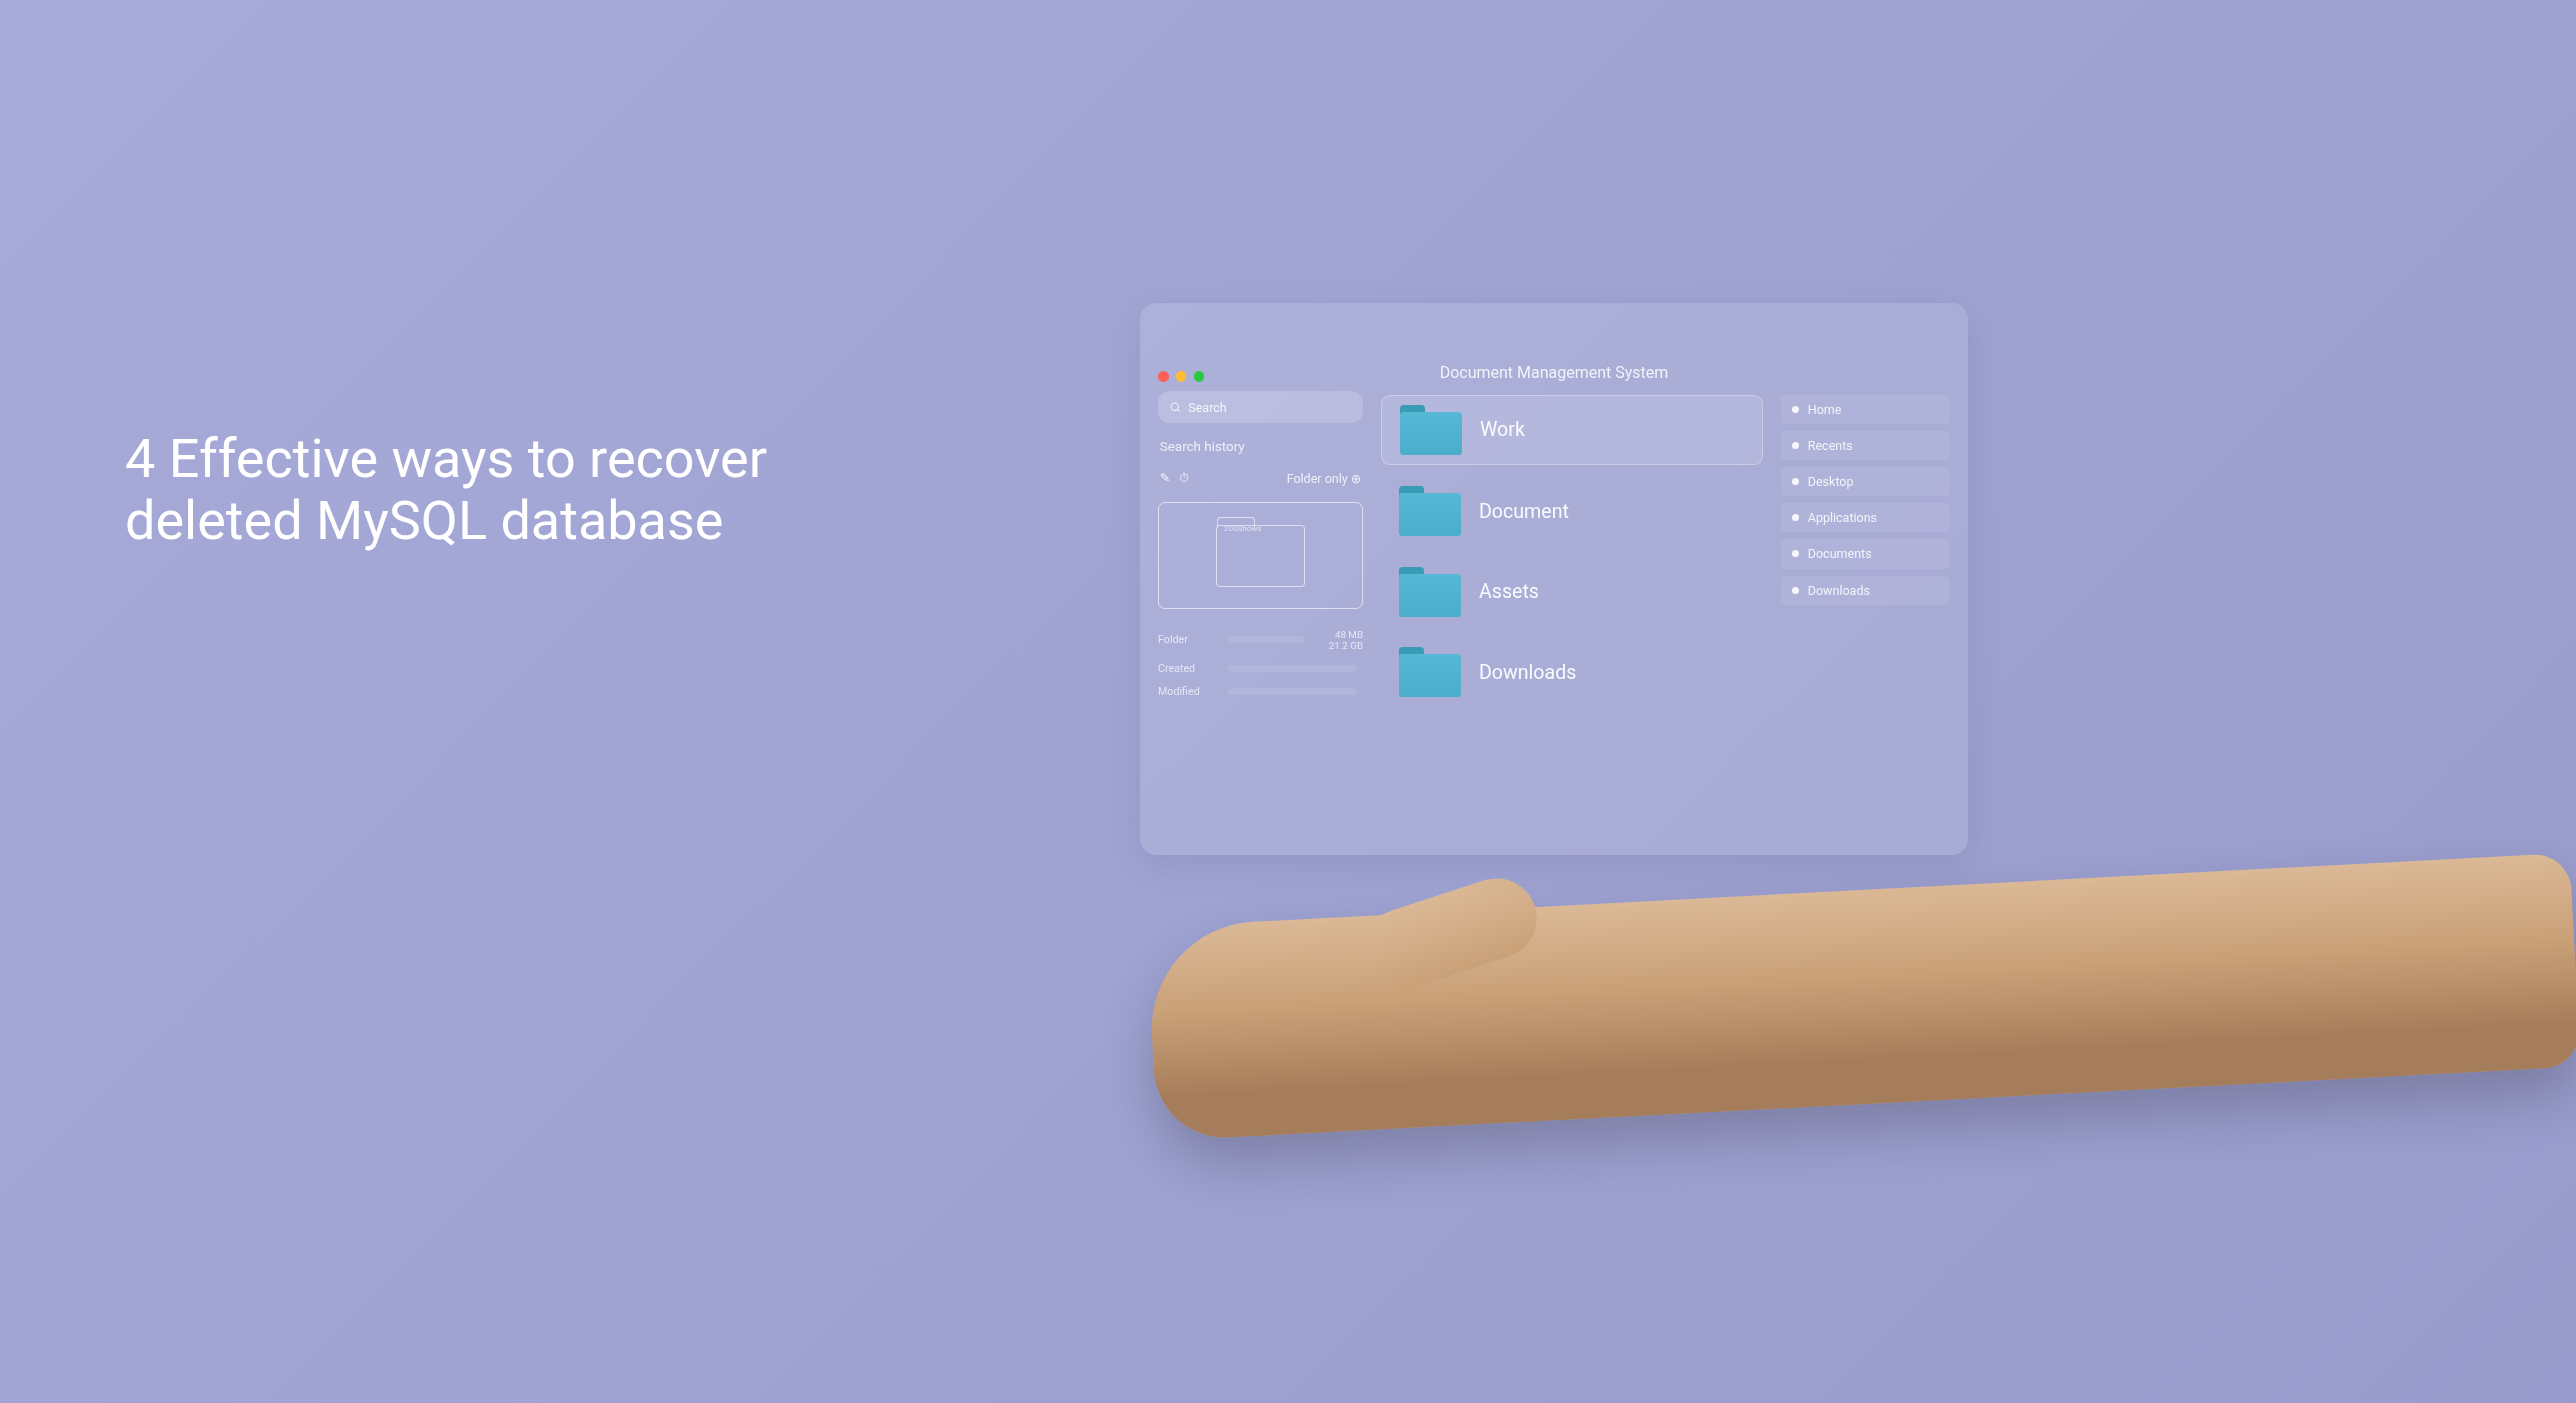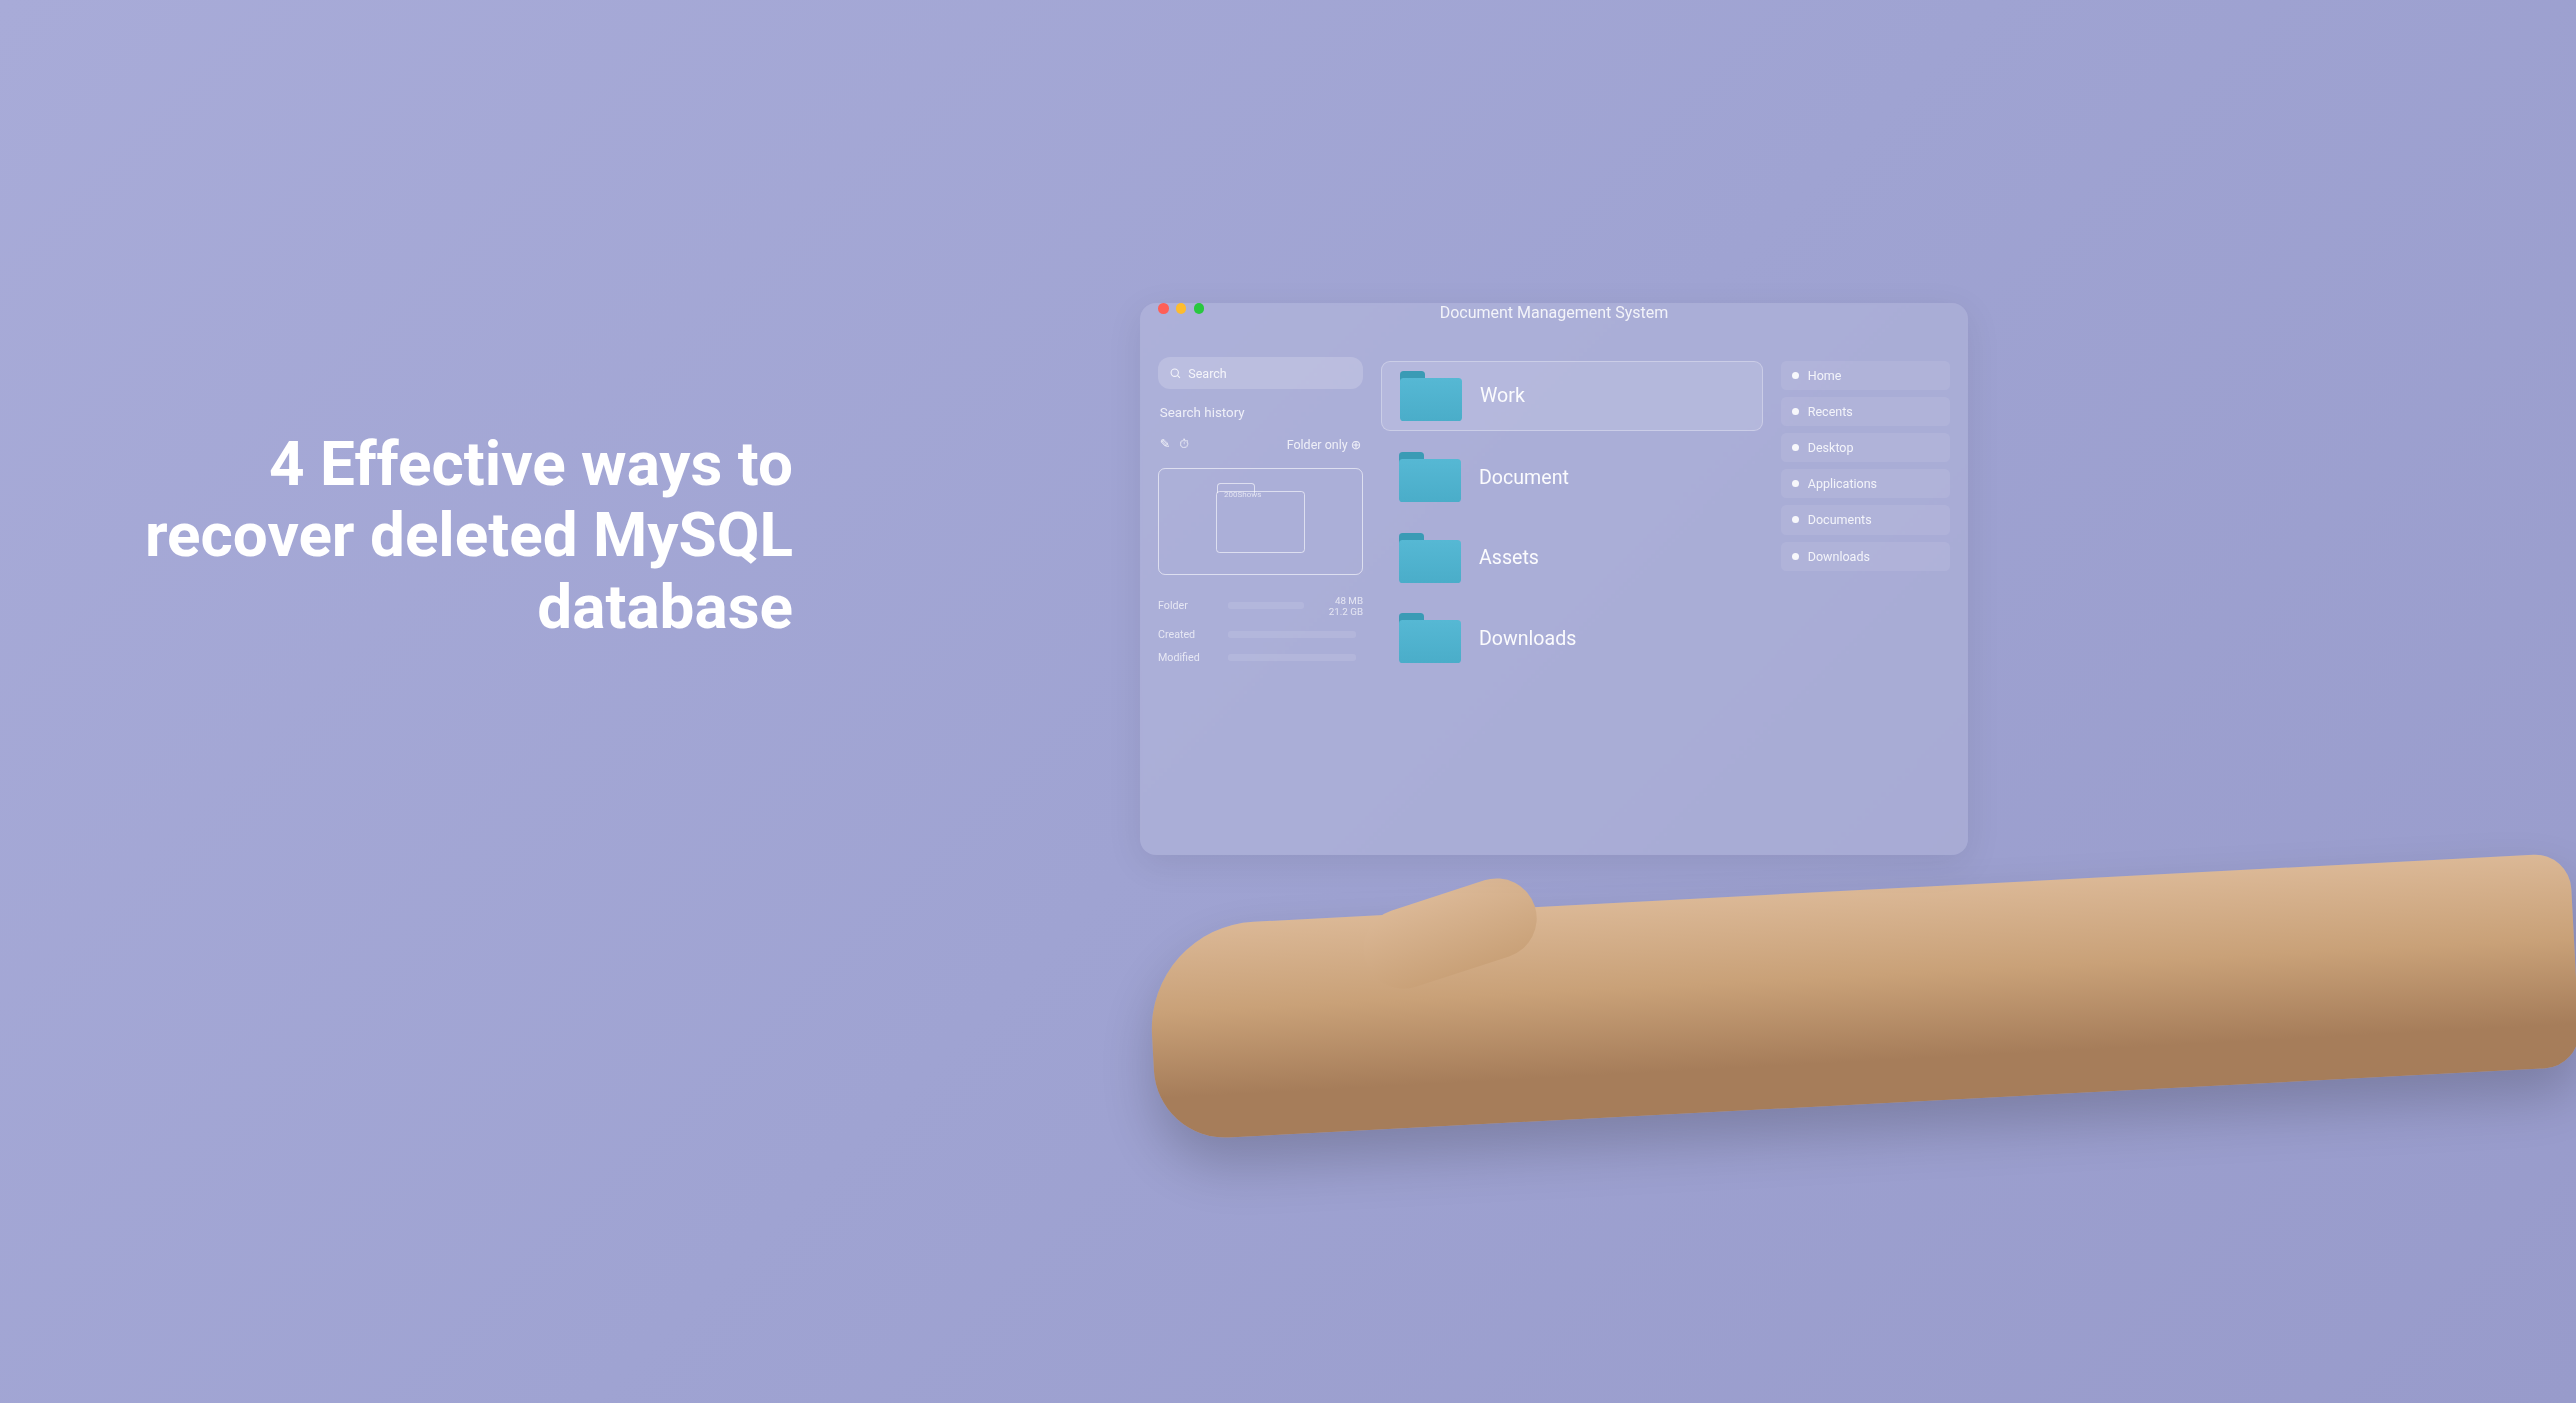--- a/index.html
+++ b/index.html
@@ -19,44 +19,45 @@
     
     .title-container {
       position: absolute;
       left: 125px;
       top: 428px;
       width: 668px;
     }
     
     .main-title {
       color: #ffffff;
-      font-size: 62px;
-      font-weight: 700;
+      font-size: 54px;
+      font-weight: 400;
       line-height: 1.15;
-      text-align: right;
+      text-align: left;
     }
     
     .window-container {
       position: absolute;
       left: 1140px;
       top: 303px;
       width: 828px;
       height: 552px;
       background: rgba(255, 255, 255, 0.12);
       border-radius: 16px;
       backdrop-filter: blur(1.8px);
       box-shadow: 0 9px 36px rgba(0, 0, 0, 0.08);
     }
     
     .window-titlebar {
       height: 45px;
       display: flex;
-      align-items: flex-start;
+      align-items: flex-end;
       padding: 0 18px;
       position: relative;
+      margin-top: 34px;
     }
     
     .traffic-lights {
       display: flex;
       gap: 7.1px;
       align-items: center;
     }
     
     .traffic-light {
       width: 10.7px;

